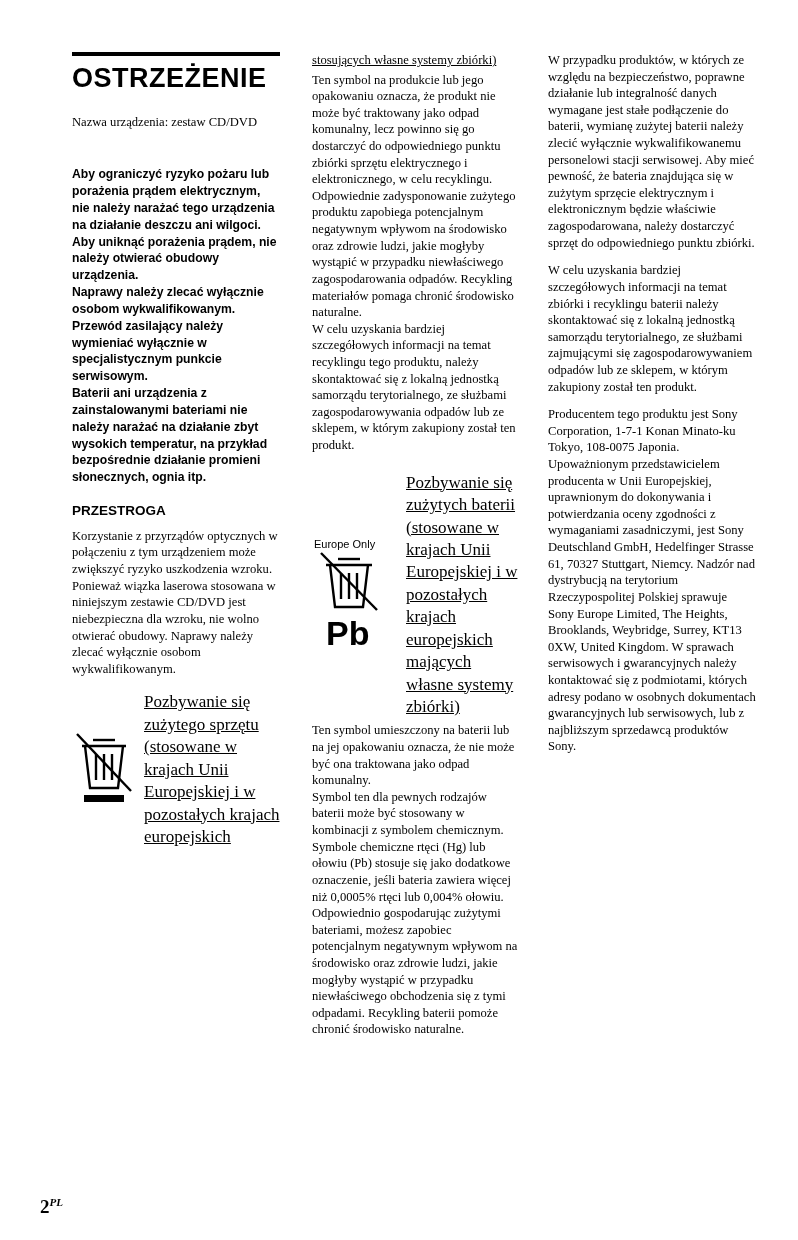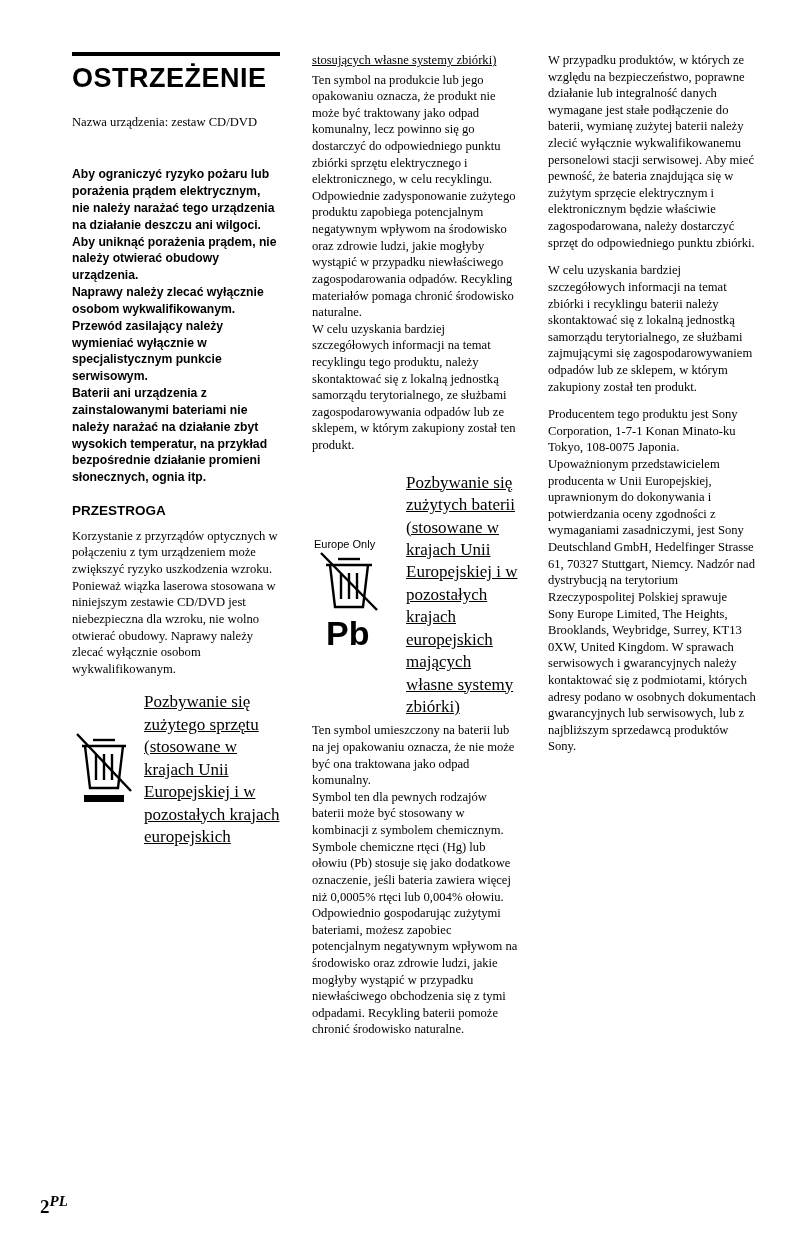--- a/index.html
+++ b/index.html
@@ -98,21 +98,21 @@
   .under { text-decoration: underline; }
   .footer {
     position: absolute;
     left: 40px;
     bottom: 22px;
     font-family: "Liberation Serif", serif;
     font-weight: bold;
     font-size: 19px;
   }
   .footer sup {
-    font-size: 15px;
+    font-size: 11px;
     font-style: italic;
     font-weight: bold;
     vertical-align: super;
   }
 </style>
 </head>
 <body>
 
 <div class="page">
 

